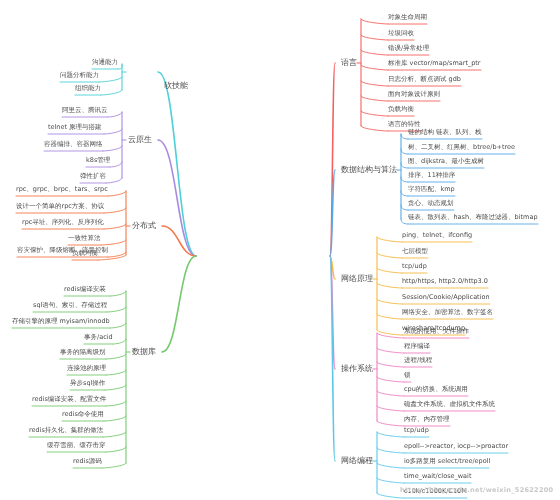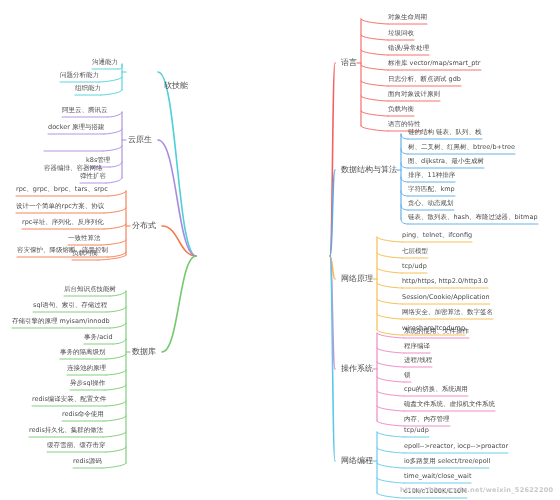--- a/index.html
+++ b/index.html
@@ -168,33 +168,33 @@
     </svg>
 
 
   <div id="labels">
       <div class="node branch" style="left: 128px; top: 81px; margin-left: 36px;">软技能</div>
       <div class="node leaf" style="left: 92px; top: 59px;">沟通能力</div>
       <div class="node leaf" style="left: 60px; top: 72px;">问题分析能力</div>
       <div class="node leaf" style="left: 75px; top: 85px;">组织能力</div>
       <div class="node branch" style="left: 128px; top: 135px;">云原生</div>
       <div class="node leaf" style="left: 62px; top: 107px;">阿里云、腾讯云</div>
-      <div class="node leaf" style="left: 48px; top: 124px;">docker 原理与搭建</div>
-      <div class="node leaf" style="left: 44px; top: 141px; margin-top: 24px;">容器编排、容器网络</div>
+      <div class="node leaf" style="left: 48px; top: 124px;">telnet 原理与搭建</div>
+      <div class="node leaf" style="left: 44px; top: 141px;">容器编排、容器网络</div>
       <div class="node leaf" style="left: 86px; top: 157px;">k8s管理</div>
       <div class="node leaf" style="left: 80px; top: 173px;">弹性扩容</div>
       <div class="node branch" style="left: 132px; top: 221px;">分布式</div>
       <div class="node leaf" style="left: 16px; top: 186px;">rpc、grpc、brpc、tars、srpc</div>
       <div class="node leaf" style="left: 16px; top: 203px;">设计一个简单的rpc方案、协议</div>
       <div class="node leaf" style="left: 22px; top: 219px;">rpc寻址、序列化、反序列化</div>
       <div class="node leaf" style="left: 68px; top: 235px;">一致性算法</div>
       <div class="node leaf" style="left: 72px; top: 250px;">负载均衡</div>
       <div class="node leaf" style="left: 17px; top: 247px;">容灾保护、降级熔断、流量控制</div>
       <div class="node branch" style="left: 132px; top: 347px;">数据库</div>
-      <div class="node leaf" style="left: 64px; top: 286px;">后台知识点技能树</div>
+      <div class="node leaf" style="left: 64px; top: 286px;">redis编译安装</div>
       <div class="node leaf" style="left: 33px; top: 302px;">sql语句、索引、存储过程</div>
       <div class="node leaf" style="left: 12px; top: 318px;">存储引擎的原理 myisam/innodb</div>
       <div class="node leaf" style="left: 84px; top: 334px;">事务/acid</div>
       <div class="node leaf" style="left: 60px; top: 349px;">事务的隔离级别</div>
       <div class="node leaf" style="left: 67px; top: 365px;">连接池的原理</div>
       <div class="node leaf" style="left: 70px; top: 380px;">异步sql操作</div>
       <div class="node leaf" style="left: 32px; top: 396px;">redis编译安装、配置文件</div>
       <div class="node leaf" style="left: 62px; top: 411px;">redis命令使用</div>
       <div class="node leaf" style="left: 29px; top: 427px;">redis持久化、集群的做法</div>
       <div class="node leaf" style="left: 47px; top: 442px;">缓存雪崩、缓存击穿</div>

